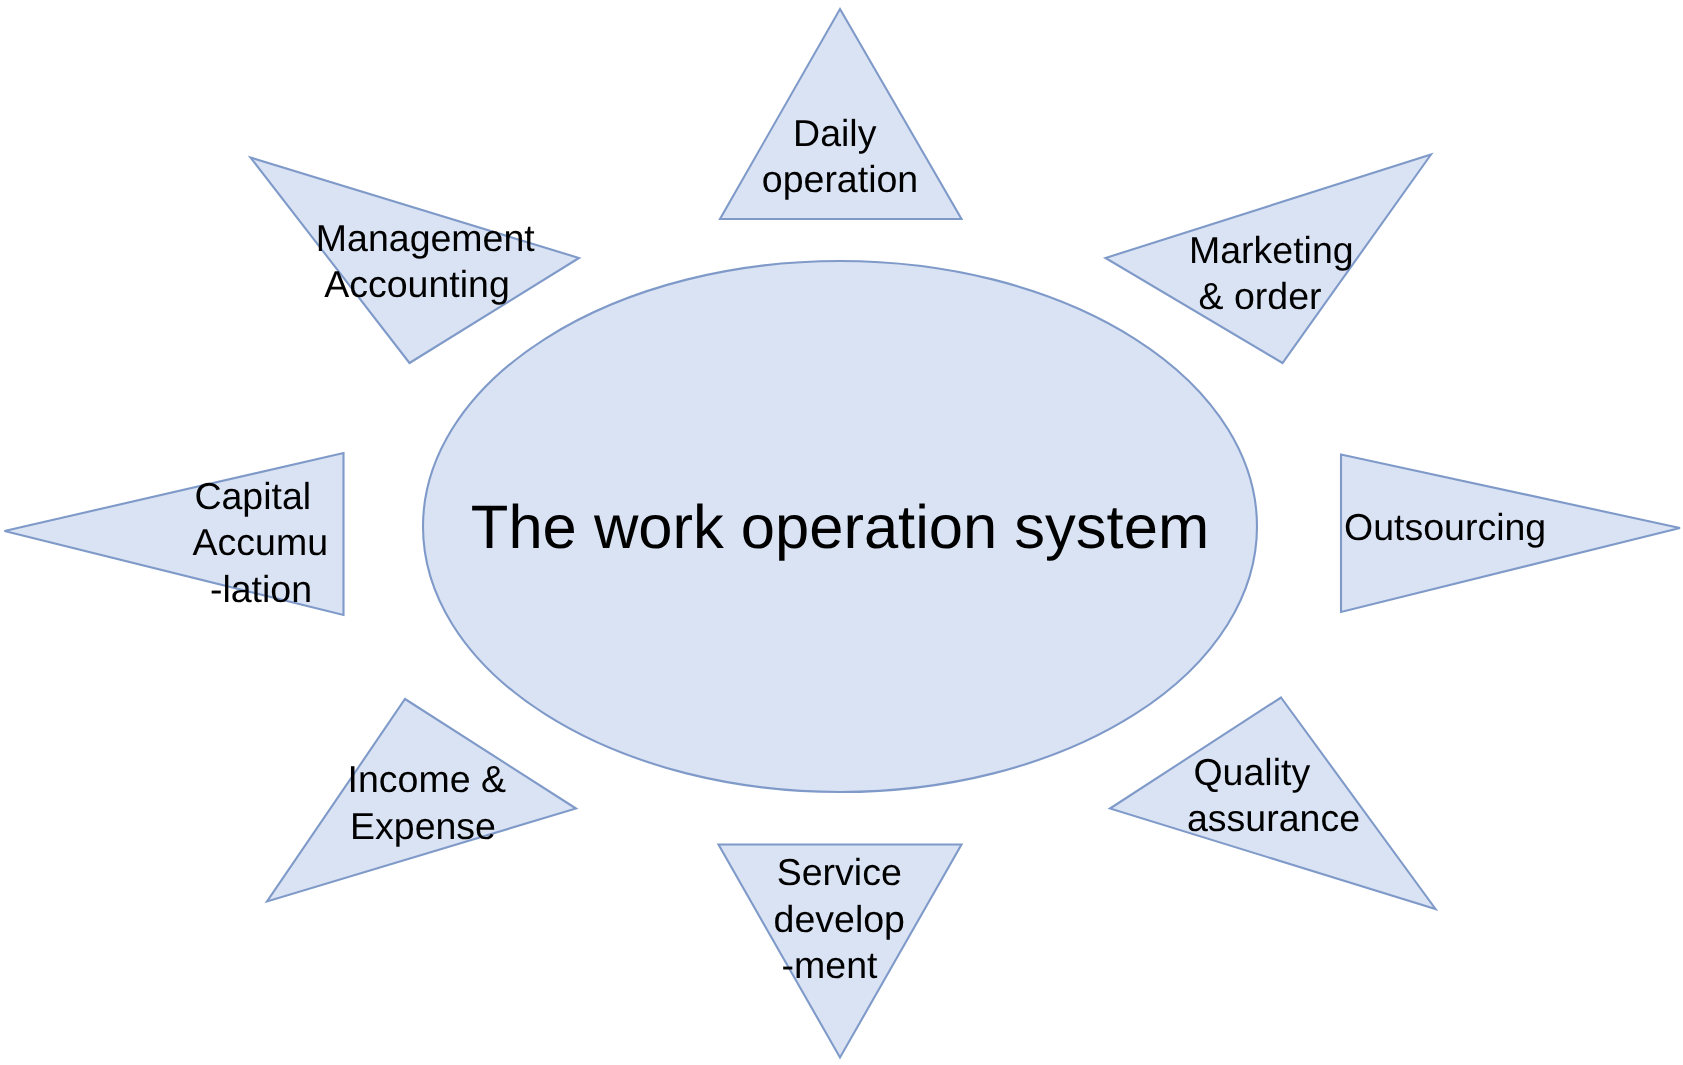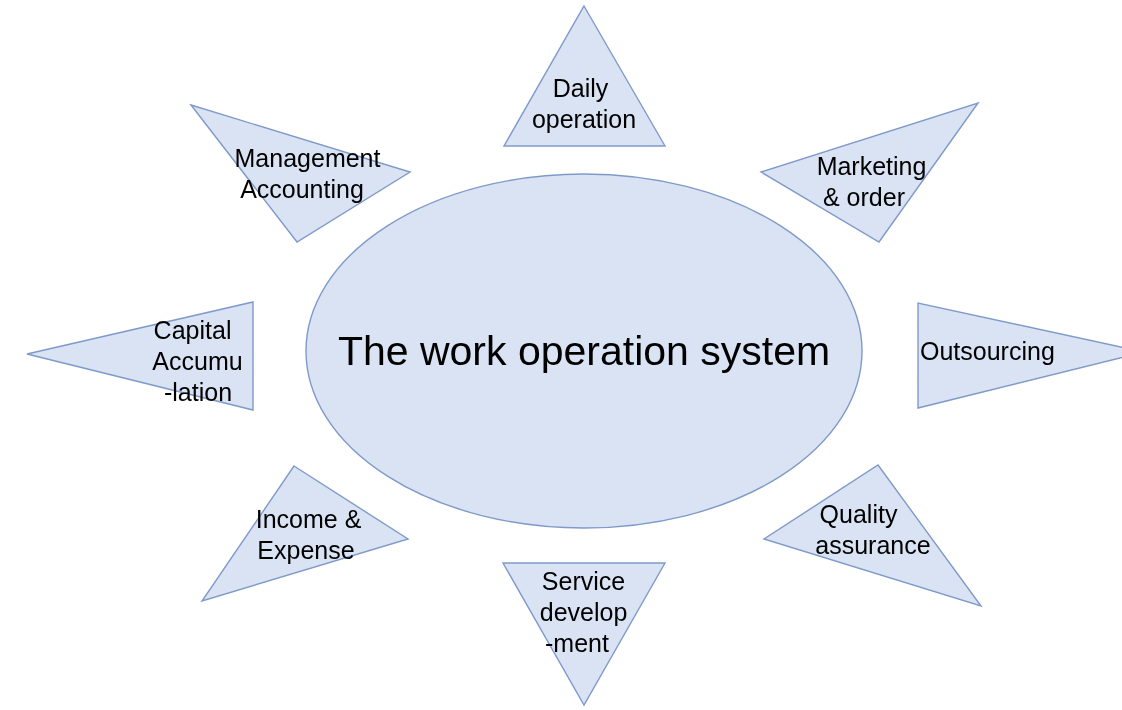--- a/index.html
+++ b/index.html
@@ -12,21 +12,20 @@
     width: 1122px;
     height: 710px;
     overflow: hidden;
     font-family: "Liberation Sans", sans-serif;
   }
   #diagram-root {
     position: relative;
     width: 902px;
     height: 710px;
     background: #ffffff;
-    padding-left: 24px;
   }
   svg.diagram-canvas {
     display: block;
     width: 1122px;
     height: 710px;
   }
   .shape-fill {
     fill: #dae3f3;
     stroke: #7f9ac9;
     stroke-width: 1.4;

